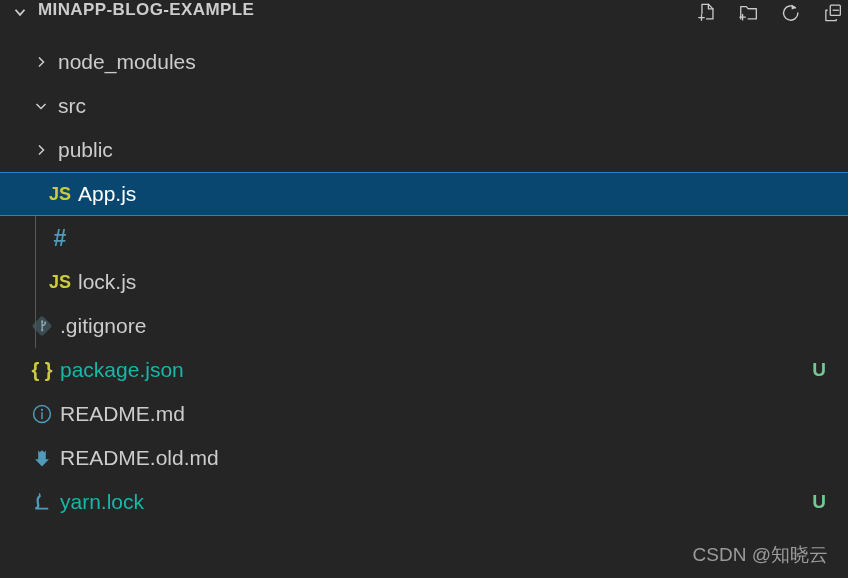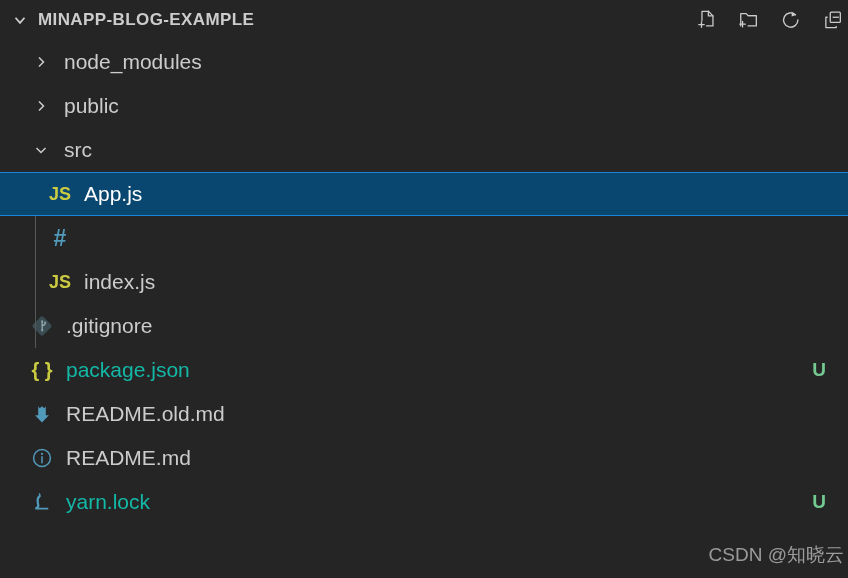--- a/index.html
+++ b/index.html
@@ -12,21 +12,21 @@
   .explorer {
     position:relative;
     width:848px; height:578px;
     background:#252526;
   }
 
   
   .section-header {
     height:40px;
     display:flex;
-    align-items:center;
+    align-items:flex-start;
     padding-left:8px;
     padding-right:2px;
   }
   .root-chevron {
     width:24px; height:24px;
     display:flex; align-items:center; justify-content:center;
     flex:0 0 24px;
   }
   .root-title {
     font-size:17px;
@@ -66,21 +66,21 @@
     margin-left:28px;
   }
   .row .ficon {
     width:28px;
     flex:0 0 28px;
     display:flex; align-items:center; justify-content:center;
     margin-left:36px;
   }
   .row.depth2 .ficon { margin-left:46px; }
   .row .label {
-    margin-left:10px;
+    margin-left:4px;
     white-space:nowrap;
   }
   .row .badge {
     margin-left:auto;
     margin-right:22px;
     font-size:19px;
     font-weight:bold;
     color:#73c991;
   }
   .row.selected {
@@ -103,21 +103,21 @@
     position:absolute;
     left:35px;
     width:1px;
     background:#585858;
     z-index:2;
   }
 
   
   .watermark {
     position:absolute;
-    right:4px;
+    right:20px;
     bottom:10px;
     color:#9b9b9b;
     font-size:19px;
     white-space:nowrap;
   }
 </style>
 </head>
 <body>
 
 <div class="explorer">
@@ -172,53 +172,53 @@
         <svg width="16" height="16" viewBox="0 0 16 16" fill="none" stroke="#cccccc" stroke-width="1.5">
             <polyline points="6,3.5 10.5,8 6,12.5"></polyline>
           </svg>
       </span>
       <span class="label">node_modules</span>
     </div>
 
     <div class="row depth1">
       <span class="twisty">
         <svg width="16" height="16" viewBox="0 0 16 16" fill="none" stroke="#cccccc" stroke-width="1.5">
+            <polyline points="3.5,6 8,10.5 12.5,6"></polyline>
+          </svg>
+      </span>
+      <span class="label">src</span>
+    </div>
+
+    <div class="row depth1">
+      <span class="twisty">
+        <svg width="16" height="16" viewBox="0 0 16 16" fill="none" stroke="#cccccc" stroke-width="1.5">
             <polyline points="6,3.5 10.5,8 6,12.5"></polyline>
           </svg>
       </span>
       <span class="label">public</span>
-    </div>
-
-    <div class="row depth1">
-      <span class="twisty">
-        <svg width="16" height="16" viewBox="0 0 16 16" fill="none" stroke="#cccccc" stroke-width="1.5">
-            <polyline points="3.5,6 8,10.5 12.5,6"></polyline>
-          </svg>
-      </span>
-      <span class="label">src</span>
     </div>
 
     <div class="row depth2 selected">
       <span class="ficon">
         <span class="ficon-text js-icon">JS</span>
       </span>
       <span class="label">App.js</span>
     </div>
 
     <div class="row depth2">
       <span class="ficon">
         <span class="ficon-text css-icon">#</span>
       </span>
     </div>
 
     <div class="row depth2">
       <span class="ficon">
         <span class="ficon-text js-icon">JS</span>
       </span>
-      <span class="label">index.js</span>
+      <span class="label">lock.js</span>
     </div>
 
     <div class="row depth1">
       <span class="ficon" style="margin-left:28px;">
         <svg width="24" height="24" viewBox="0 0 24 24">
           <rect x="4.6" y="4.6" width="14.8" height="14.8" rx="2.2" transform="rotate(45 12 12)" fill="#3b4b52"></rect>
           <g stroke="#8aa0a8" stroke-width="1.5" fill="none" stroke-linecap="round">
             <path d="M12.2 8.2v7.6"></path>
             <circle cx="12.2" cy="7.4" r="1.15" fill="#8aa0a8" stroke="none"></circle>
             <circle cx="12.2" cy="16.3" r="1.15" fill="#8aa0a8" stroke="none"></circle>
@@ -233,41 +233,41 @@
     <div class="row depth1">
       <span class="ficon" style="margin-left:28px;">
         <span class="ficon-text json-icon">{ }</span>
       </span>
       <span class="label name-green">package.json</span>
       <span class="badge">U</span>
     </div>
 
     <div class="row depth1">
       <span class="ficon" style="margin-left:28px;">
-        <svg width="24" height="24" viewBox="0 0 24 24" fill="#519aba">
-          <path d="M8.2 4.2l1.5 2.1 2.3-2.1 2.3 2.1 1.5-2.1v9.1h3.1L12 20.4 5.1 13.3h3.1z"></path>
-        </svg>
-      </span>
-      <span class="label">README.old.md</span>
-    </div>
-
-    <div class="row depth1">
-      <span class="ficon" style="margin-left:28px;">
         <svg width="24" height="24" viewBox="0 0 24 24" fill="none" stroke="#519aba" stroke-width="1.5">
           <circle cx="12" cy="12" r="8.4"></circle>
           <circle cx="12" cy="7.9" r="1.05" fill="#519aba" stroke="none"></circle>
           <path d="M12 10.8v6" stroke-linecap="round"></path>
         </svg>
       </span>
       <span class="label">README.md</span>
     </div>
 
     <div class="row depth1">
       <span class="ficon" style="margin-left:28px;">
         <svg width="24" height="24" viewBox="0 0 24 24" fill="#519aba">
+          <path d="M8.2 4.2l1.5 2.1 2.3-2.1 2.3 2.1 1.5-2.1v9.1h3.1L12 20.4 5.1 13.3h3.1z"></path>
+        </svg>
+      </span>
+      <span class="label">README.old.md</span>
+    </div>
+
+    <div class="row depth1">
+      <span class="ficon" style="margin-left:28px;">
+        <svg width="24" height="24" viewBox="0 0 24 24" fill="#519aba">
           <path d="M10.3 4.1l.6 2.4c-1.3.9-2.1 2.4-2.1 4.2 0 1.9.6 3.6.6 5.1 0 .9-.3 1.5-.9 2h8.9c.6 0 1 .4 1 .9s-.4.9-1 .9H6.4c-.8 0-1.3-.5-1.3-1.2 0-.8.6-1.2 1.3-1.6.5-.3.7-.7.7-1.3 0-1.3-.6-3-.6-5 0-2.4 1.1-4.3 2.7-5.4l-.4-1.5c-.1-.5.3-.8.7-.6z"></path>
         </svg>
       </span>
       <span class="label name-green">yarn.lock</span>
       <span class="badge">U</span>
     </div>
   </div>
 
   <div class="watermark">CSDN @知晓云</div>
 </div>

